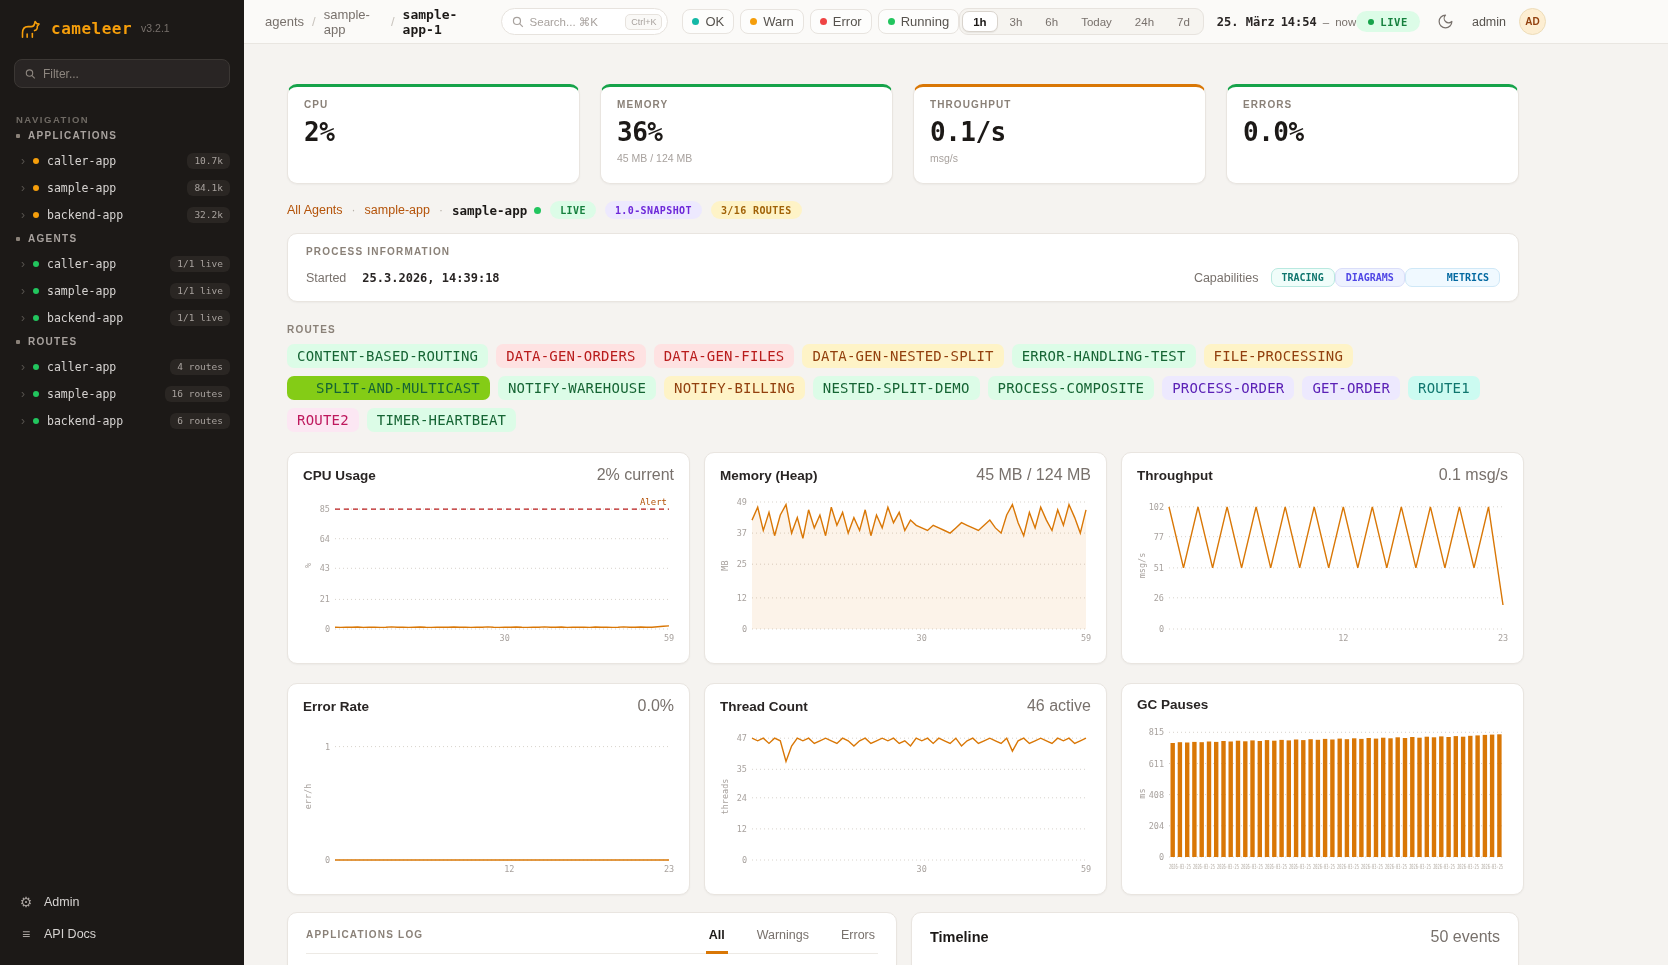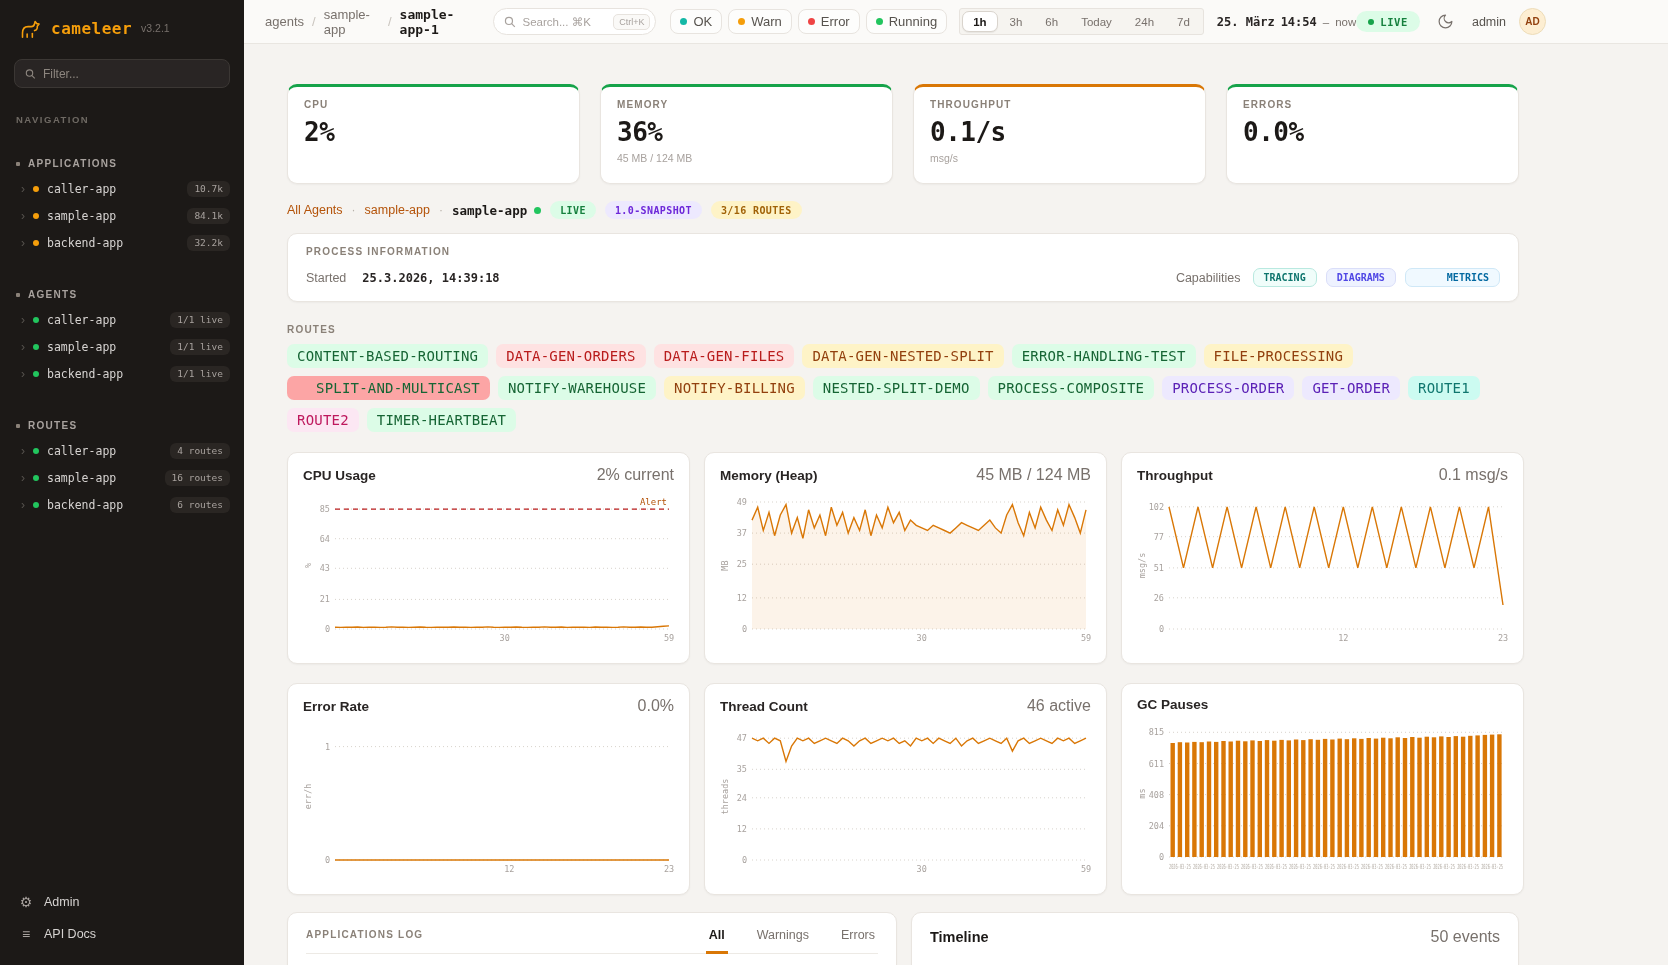--- a/index.html
+++ b/index.html
@@ -9,21 +9,21 @@
 
   
   .sidebar{position:fixed;left:0;top:0;width:244px;height:965px;background:#1c1917;display:flex;flex-direction:column;z-index:5}
   .logo-row{display:flex;align-items:center;gap:9px;padding:15px 16px 12px;cursor:pointer}
   .logo-text{font-family:"DejaVu Sans Mono",monospace;font-size:16px;font-weight:700;color:#f59e0b;letter-spacing:.5px}
   .logo-ver{font-size:10.5px;color:#78716c}
   .filter-box{margin:6px 14px 0;height:29px;background:#292524;border:1px solid #3b3734;border-radius:8px;display:flex;align-items:center;gap:7px;padding:0 10px;color:#8d867f}
   .filter-box input{background:none;border:none;outline:none;color:#d6d3d1;font-size:12px;width:100%;font-family:"Liberation Sans",sans-serif}
   .filter-box input::placeholder{color:#8d867f}
   .nav-label{font-size:9.5px;letter-spacing:1.5px;color:#6f6a64;padding:26px 16px 0;font-weight:700}
-  .side-section{margin-top:29px}
+  .side-section{margin-top:1px}
   .side-sec-head{display:flex;align-items:center;gap:8px;padding:4px 16px 6px;font-size:10px;letter-spacing:1.3px;color:#a8a29e;font-weight:700;cursor:pointer}
   .sec-dot{width:4px;height:4px;border-radius:1px;background:#8a8178}
   .side-item{display:flex;align-items:center;gap:8px;padding:0 14px 0 21px;height:27px;cursor:pointer}
   .chev{color:#57534e;font-size:12px;line-height:1}
   .sdot{width:6px;height:6px;border-radius:50%;flex:none}
   .sname{font-family:"DejaVu Sans Mono",monospace;font-size:11.5px;color:#d6d3d1;flex:1}
   .sbadge{font-family:"DejaVu Sans Mono",monospace;font-size:9.5px;color:#a8a29e;background:#2a2623;border-radius:6px;padding:2.5px 7px}
   .side-footer{margin-top:auto;padding:10px 18px 16px;display:flex;flex-direction:column;gap:2px}
   .foot-item{display:flex;align-items:center;gap:10px;color:#d6d3d1;font-size:12.5px;height:30px;cursor:pointer}
   .foot-item .ficon{color:#a8a29e;font-size:14px;width:16px;text-align:center}
@@ -34,21 +34,21 @@
   .bc-item{color:#78716c;cursor:pointer}
   .bc-item.current{color:#1c1917;font-weight:700;font-family:"DejaVu Sans Mono",monospace;font-size:13px;cursor:default}
   .bc-sep{color:#c9c4be}
   .search{margin-left:16px;width:182px;height:27px;border:1px solid #e7e3de;border-radius:999px;background:#fff;display:flex;align-items:center;gap:6px;padding:0 5px 0 10px;cursor:text}
   .search input{border:none;outline:none;background:none;font-size:11.5px;color:#57534e;flex:1;width:100%;min-width:0;font-family:"Liberation Sans",sans-serif}
   .search input::placeholder{color:#a8a29e}
   .kbd{font-size:9px;color:#a8a29e;border:1px solid #e7e3de;background:#faf9f7;border-radius:5px;padding:2px 5px;white-space:nowrap}
   .sfilters{display:flex;gap:6px;margin-left:14px}
   .sfilter{display:flex;align-items:center;gap:6px;font-size:13px;color:#57534e;border:1px solid #e8e4df;border-radius:8px;padding:4px 9px;background:rgba(255,255,255,.55);cursor:pointer;white-space:nowrap}
   .fdot{width:7px;height:7px;border-radius:50%}
-  .ranges{display:flex;margin-left:12px;border:1px solid #e7e3de;border-radius:3px;background:#f6f4f0;padding:2px;gap:1px}
+  .ranges{display:flex;border:1px solid #e7e3de;border-radius:9px;background:#f6f4f0;padding:2px;gap:1px}
   .range{font-size:11.5px;color:#78716c;padding:3.5px 10px;border-radius:7px;border:1px solid transparent;cursor:pointer;white-space:nowrap}
   .range.active{background:#fff;border-color:#d9d4cd;color:#1c1917;font-weight:700;box-shadow:0 1px 1px rgba(0,0,0,.06)}
   .htime{margin-left:13px;display:flex;align-items:baseline;gap:6px;font-size:12px;white-space:nowrap}
   .hd{font-family:"DejaVu Sans Mono",monospace;font-weight:700;color:#292524;font-size:12px}
   .hsep,.hnow{color:#78716c;font-size:11.5px}
   .hright{margin-left:auto;margin-right:106px;display:flex;align-items:center;gap:13px}
   .live{display:flex;gap:6px;align-items:center;background:#dcfce7;color:#15803d;font-size:10.5px;font-weight:700;letter-spacing:.6px;border-radius:999px;padding:4.5px 12px;font-family:"DejaVu Sans Mono",monospace;cursor:default}
   .live .ldot{width:6px;height:6px;border-radius:50%;background:#16a34a}
   .theme-toggle{background:none;border:none;cursor:pointer;width:26px;height:26px;display:flex;align-items:center;justify-content:center;color:#78716c}
   .huser{font-size:12.5px;color:#57534e}
@@ -312,38 +312,38 @@
         <span class="pill" style="background: rgb(254, 243, 199); color: rgb(161, 98, 7);">3/16 ROUTES</span>
       </div>
 
     <div class="card proc">
       <div class="sec-title">PROCESS INFORMATION</div>
       <div class="proc-row">
         <span class="started-label">Started</span>
         <span class="started-val">25.3.2026, 14:39:18</span>
         <div class="cap-wrap">
           <span class="cap-label">Capabilities</span>
-          <span id="caps" style="display:flex;gap:9px">
+          <span id="caps" style="display:flex;gap:0">
               <span class="cap" style="color: rgb(15, 118, 110); background: rgb(240, 253, 250); border-color: rgb(185, 233, 224);">TRACING</span>
               <span class="cap" style="color: rgb(79, 70, 229); background: rgb(238, 242, 255); border-color: rgb(218, 222, 249);">DIAGRAMS</span>
               <span class="cap" style="color: rgb(3, 105, 161); background: rgb(240, 249, 255); border-color: rgb(207, 232, 247); padding-left: 41px;">METRICS</span>
             </span>
         </div>
       </div>
     </div>
 
     <div class="sec-title routes-label">ROUTES</div>
     <div class="chips" id="chips">
         <span class="chip" style="background: rgb(220, 252, 231); color: rgb(22, 101, 52);">CONTENT-BASED-ROUTING</span>
         <span class="chip" style="background: rgb(254, 226, 226); color: rgb(185, 28, 28);">DATA-GEN-ORDERS</span>
         <span class="chip" style="background: rgb(254, 226, 226); color: rgb(185, 28, 28);">DATA-GEN-FILES</span>
         <span class="chip" style="background: rgb(254, 243, 199); color: rgb(146, 64, 14);">DATA-GEN-NESTED-SPLIT</span>
         <span class="chip" style="background: rgb(220, 252, 231); color: rgb(22, 101, 52);">ERROR-HANDLING-TEST</span>
         <span class="chip" style="background: rgb(254, 243, 199); color: rgb(146, 64, 14);">FILE-PROCESSING</span>
-        <span class="chip" style="background: #fca5a5; color: rgb(22, 101, 52); padding-left: 29px;">SPLIT-AND-MULTICAST</span>
+        <span class="chip" style="background: #84cc16; color: rgb(22, 101, 52); padding-left: 29px;">SPLIT-AND-MULTICAST</span>
         <span class="chip" style="background: rgb(220, 252, 231); color: rgb(22, 101, 52);">NOTIFY-WAREHOUSE</span>
         <span class="chip" style="background: rgb(254, 243, 199); color: rgb(146, 64, 14);">NOTIFY-BILLING</span>
         <span class="chip" style="background: rgb(220, 252, 231); color: rgb(22, 101, 52);">NESTED-SPLIT-DEMO</span>
         <span class="chip" style="background: rgb(220, 252, 231); color: rgb(22, 101, 52);">PROCESS-COMPOSITE</span>
         <span class="chip" style="background: rgb(237, 233, 254); color: rgb(91, 33, 182);">PROCESS-ORDER</span>
         <span class="chip" style="background: rgb(237, 233, 254); color: rgb(91, 33, 182);">GET-ORDER</span>
         <span class="chip" style="background: rgb(204, 251, 241); color: rgb(15, 118, 110);">ROUTE1</span>
         <span class="chip" style="background: rgb(252, 231, 243); color: rgb(190, 24, 93);">ROUTE2</span>
         <span class="chip" style="background: rgb(220, 252, 231); color: rgb(22, 101, 52);">TIMER-HEARTBEAT</span>
       </div>

